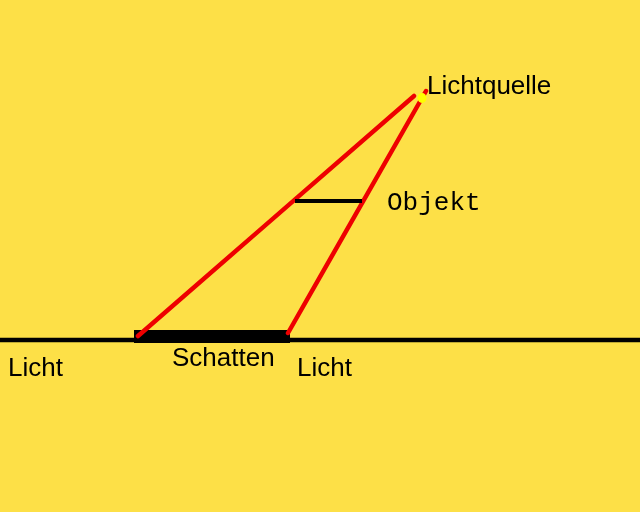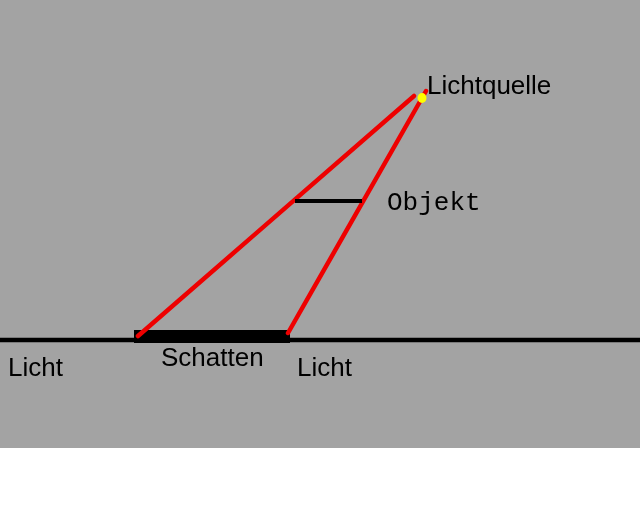--- a/index.html
+++ b/index.html
@@ -3,22 +3,22 @@
 <meta charset="utf-8">
 <style>
   html, body {
     margin: 0;
     padding: 0;
     background: #ffffff;
   }
   .canvas {
     position: relative;
     width: 640px;
-    height: 448px;
-    background: #a3a3a3;
+    height: 512px;
+    background: #fde047;
     overflow: hidden;
     font-family: "Liberation Sans", sans-serif;
   }
   .diagram-svg {
     position: absolute;
     left: 0;
     top: 0;
     width: 640px;
     height: 512px;
     display: block;
@@ -26,21 +26,21 @@
   .label {
     position: absolute;
     color: #000000;
     font-size: 26px;
     line-height: 30px;
     white-space: nowrap;
     font-family: "Liberation Sans", sans-serif;
   }
   .label-lichtquelle { left: 427px; top: 70px; }
   .label-objekt      { left: 387px; top: 188px; font-family: Liberation Mono, monospace; }
-  .label-schatten    { left: 161px; top: 342px; }
+  .label-schatten    { left: 172px; top: 342px; }
   .label-licht-left  { left: 8px;   top: 352px; }
   .label-licht-right { left: 297px; top: 352px; }
 </style>
 </head>
 <body>
 
 <div class="canvas">
 
   <svg class="diagram-svg" viewBox="0 0 640 512" xmlns="http://www.w3.org/2000/svg">
 

